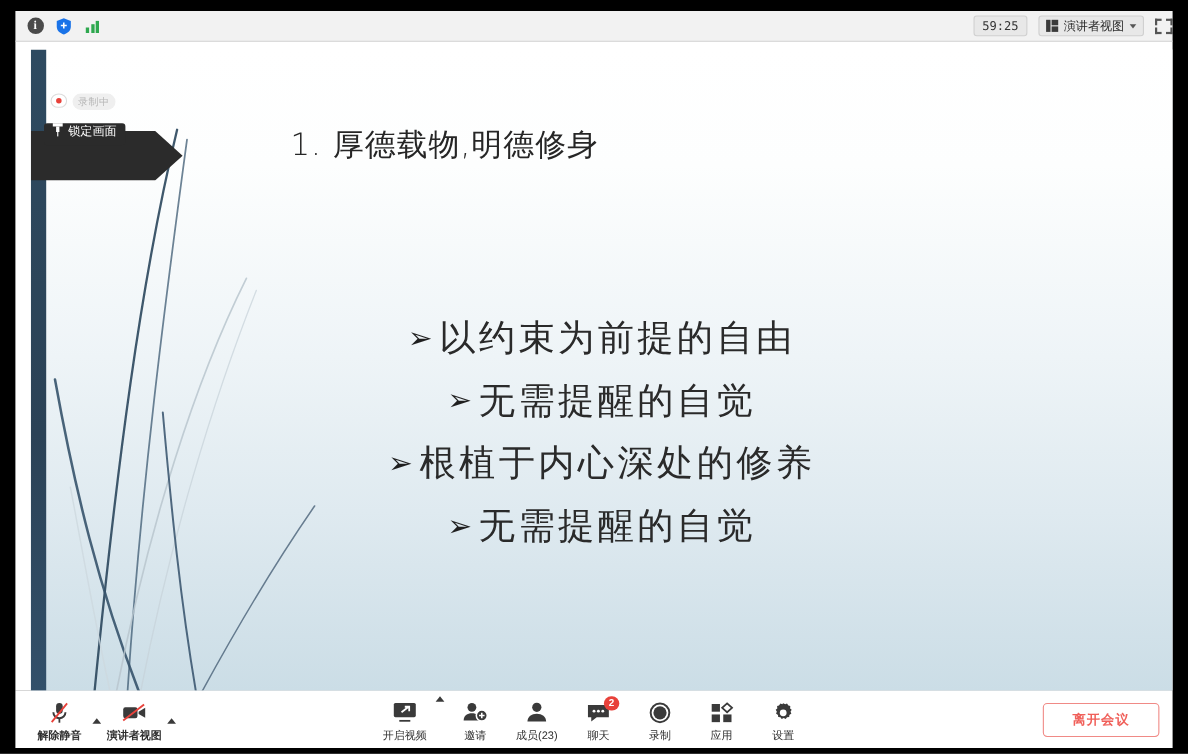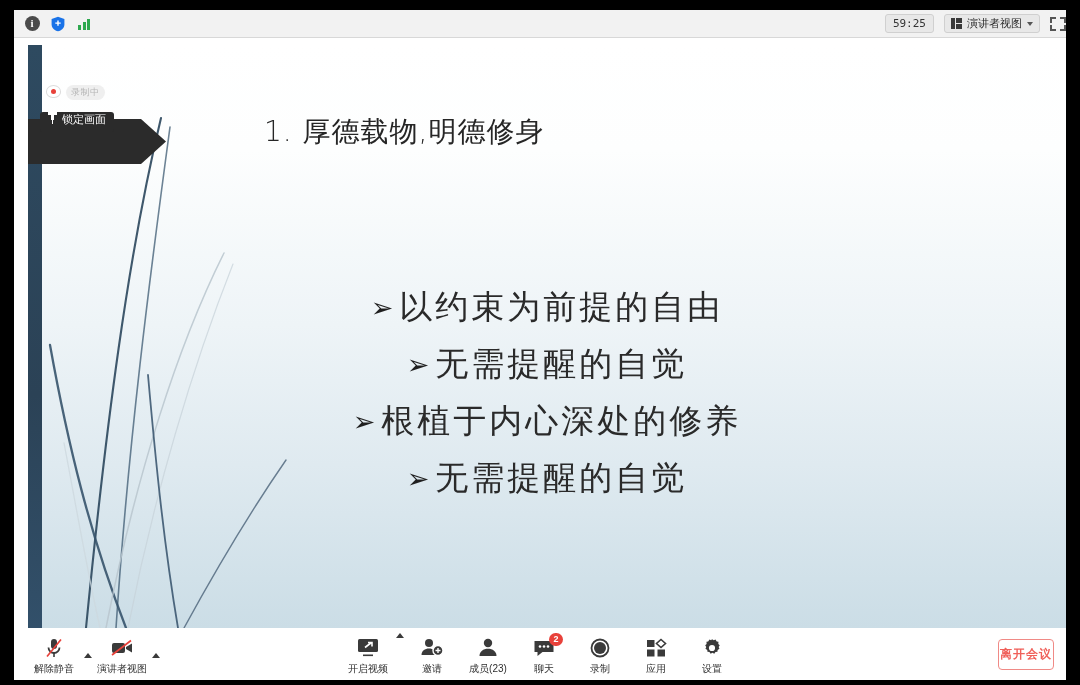--- a/index.html
+++ b/index.html
@@ -131,21 +131,21 @@
     font-size: 27px; margin-right: 3px; color: #1f1f1f;
     font-family: "DejaVu Sans", sans-serif;
   }
 
   
   .bottombar {
     position: absolute; left: 14px; top: 628px;
     width: 1052px; height: 52px; background: #fff;
     display: flex; align-items: center;
   }
-  .bb-left { display: flex; align-items: flex-end; gap: 2px; padding-left: 12px; }
+  .bb-left { display: flex; align-items: flex-end; gap: 2px; padding-left: 12px; font-weight: bold; }
   .bb-center { position: absolute; left: 50%; transform: translateX(-50%);
                display: flex; align-items: flex-start; gap: 0px; }
   .bb-right { margin-left: auto; padding-right: 12px; }
 
   .tool {
     width: 56px; display: flex; flex-direction: column;
     align-items: center; justify-content: flex-start;
     padding-top: 4px; position: relative;
   }
   .tool .lab { font-size: 10px; color: #2f2f2f; margin-top: 3px; white-space: nowrap; }
@@ -156,21 +156,21 @@
     margin-bottom: 18px;
   }
   .badge {
     position: absolute; top: 0px; left: 33px;
     background: #e8413a; color: #fff; font-size: 9px; font-weight: bold;
     border-radius: 8px; min-width: 14px; height: 13px; line-height: 13px;
     text-align: center; padding: 0 3px;
   }
   .leave-btn {
     border: 1px solid #f08a86; color: #f0605a; background: #fff;
-    font-size: 12px; border-radius: 4px; padding: 6px 1px;
+    font-size: 12px; border-radius: 4px; padding: 6px 26px;
     font-weight: bold; letter-spacing: 1px;
   }
 </style>
 </head>
 <body>
 
 <div id="root">
 
   <div class="topbar">
     <div class="tb-left">

